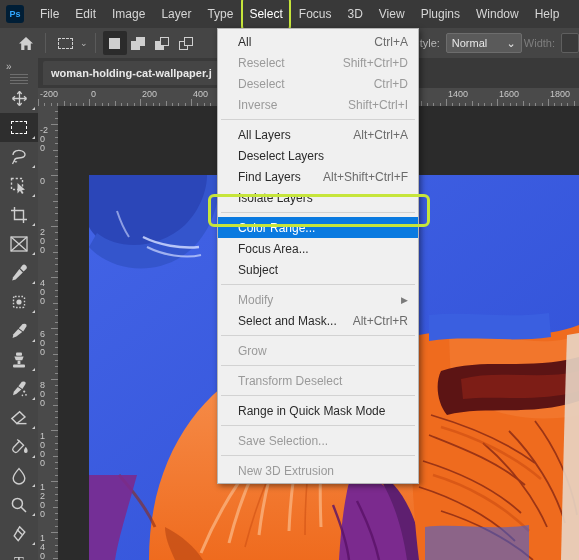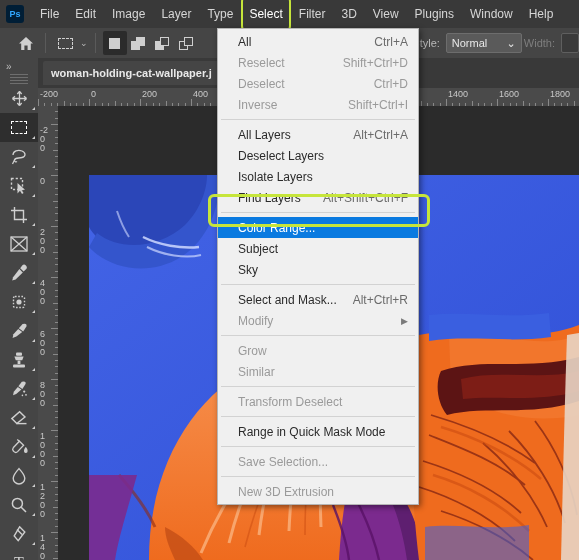--- a/index.html
+++ b/index.html
@@ -192,21 +192,21 @@
 <div id="app">
 
   <div id="menubar">
     <div id="ps-logo">Ps</div>
     <div class="mb-item">File</div>
     <div class="mb-item">Edit</div>
     <div class="mb-item">Image</div>
     <div class="mb-item">Layer</div>
     <div class="mb-item">Type</div>
     <div class="mb-item highlighted">Select</div>
-    <div class="mb-item">Filter</div>
+    <div class="mb-item">Focus</div>
     <div class="mb-item">3D</div>
     <div class="mb-item">View</div>
     <div class="mb-item">Plugins</div>
     <div class="mb-item">Window</div>
     <div class="mb-item">Help</div>
   </div>
 
   <div id="optionsbar">
     <div style="width:14px"></div>
     <div class="ob-btn">
@@ -728,52 +728,49 @@
       </div>
       <div class="msep"></div>
       <div class="mi">
         <span>All Layers</span>
         <span class="sc">Alt+Ctrl+A</span>
       </div>
       <div class="mi">
         <span>Deselect Layers</span>
       </div>
       <div class="mi">
-        <span>Isolate Layers</span>
-      </div>
-      <div class="mi">
         <span>Find Layers</span>
         <span class="sc">Alt+Shift+Ctrl+F</span>
+      </div>
+      <div class="mi">
+        <span>Isolate Layers</span>
       </div>
       <div class="msep"></div>
       <div class="mi hl">
         <span>Color Range...</span>
       </div>
       <div class="mi">
+        <span>Focus Area...</span>
+      </div>
+      <div class="mi">
         <span>Subject</span>
       </div>
-      <div class="mi">
-        <span>Sky</span>
-      </div>
       <div class="msep"></div>
-      <div class="mi">
-        <span>Select and Mask...</span>
-        <span class="sc">Alt+Ctrl+R</span>
-      </div>
       <div class="mi dis">
         <span>Modify</span>
         <span class="arrow">▶</span>
       </div>
+      <div class="mi">
+        <span>Select and Mask...</span>
+        <span class="sc">Alt+Ctrl+R</span>
+      </div>
       <div class="msep"></div>
       <div class="mi dis">
         <span>Grow</span>
       </div>
-      <div class="mi dis">
-        <span>Similar</span>
-      </div>
       <div class="msep"></div>
       <div class="mi dis">
         <span>Transform Deselect</span>
       </div>
       <div class="msep"></div>
       <div class="mi">
         <span>Range in Quick Mask Mode</span>
       </div>
       <div class="msep"></div>
       <div class="mi dis">

